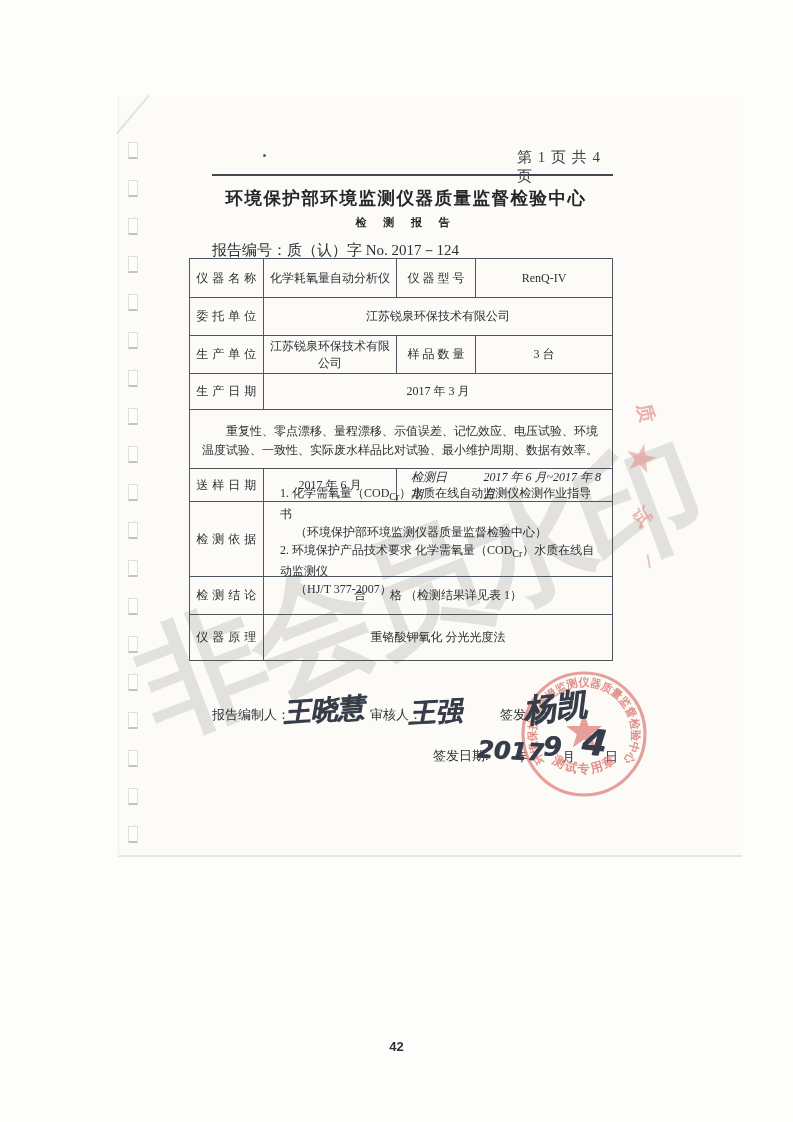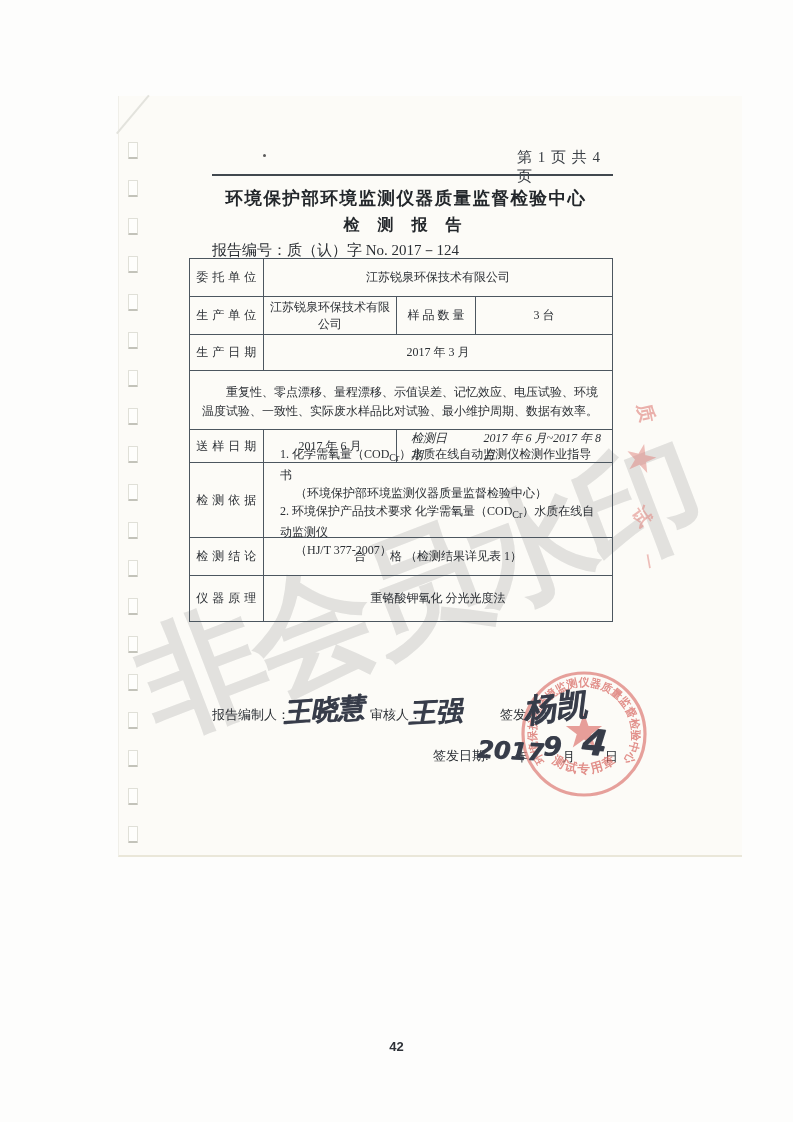--- a/index.html
+++ b/index.html
@@ -35,21 +35,21 @@
     font-size:125px; font-weight:bold; letter-spacing:-8px;
     color:rgba(158,158,158,0.28);
     transform:rotate(-21deg); transform-origin:0 50%;
     pointer-events:none;
   }
   
   .page-info { position:absolute; top:148px; left:517px; width:96px; font-size:15px; letter-spacing:1px; color:#3a3f45; z-index:3; }
   .ink-dot { position:absolute; left:263px; top:154px; width:3px; height:3px; border-radius:50%; background:#5a5a5a; z-index:3; }
   .head-rule { position:absolute; left:212px; top:174px; width:401px; height:2px; background:#41484f; z-index:3; }
   .org-title { position:absolute; left:160px; top:186px; width:492px; text-align:center; font-size:17.5px; font-weight:bold; letter-spacing:1.5px; color:#23272b; z-index:3; }
-  .doc-title { position:absolute; left:160px; top:215px; width:492px; text-align:center; font-size:16px; font-weight:bold; letter-spacing:7px; color:#23272b; z-index:3; }
+  .doc-title { position:absolute; left:160px; top:215px; width:492px; text-align:center; font-size:11px; font-weight:bold; letter-spacing:7px; color:#23272b; z-index:3; }
   .report-no { position:absolute; left:212px; top:241px; font-size:15px; z-index:3; }
 
   
   .tbl { position:absolute; left:189px; top:258px; width:424px; border:1.5px solid #4c565f; z-index:3; background:transparent; font-size:12px; }
   .tr { display:flex; border-bottom:1px solid #4c565f; align-items:stretch; }
   .tr:last-child { border-bottom:none; }
   .td { display:flex; align-items:center; justify-content:center; text-align:center; padding:2px 4px; }
   .td.lbl { width:74px; flex:0 0 74px; border-right:1px solid #4c565f; letter-spacing:0.5px; }
   .td.c2 { width:133px; flex:0 0 133px; border-right:1px solid #4c565f; }
   .td.c3 { width:79px; flex:0 0 79px; border-right:1px solid #4c565f; }
@@ -115,20 +115,26 @@
   <div class="watermark">非会员水印</div>
 
   <div class="page-info">第 1 页  共 4 页</div>
   <div class="ink-dot"></div>
   <div class="head-rule"></div>
   <div class="org-title">环境保护部环境监测仪器质量监督检验中心</div>
   <div class="doc-title">检 测 报 告</div>
   <div class="report-no"><span>报告编号：</span><span>质（认）字 No. 2017－124</span></div>
 
   <div class="tbl">
+    <div class="tr h39">
+      <div class="td lbl">仪 器 名 称</div>
+      <div class="td c2">化学耗氧量自动分析仪</div>
+      <div class="td c3">仪 器 型 号</div>
+      <div class="td c4">RenQ-IV</div>
+    </div>
     <div class="tr h38">
       <div class="td lbl">委 托 单 位</div>
       <div class="td span">江苏锐泉环保技术有限公司</div>
     </div>
     <div class="tr h38">
       <div class="td lbl">生 产 单 位</div>
       <div class="td c2" style="padding:0 1px">江苏锐泉环保技术有限公司</div>
       <div class="td c3">样 品 数 量</div>
       <div class="td c4">3 台</div>
     </div>

